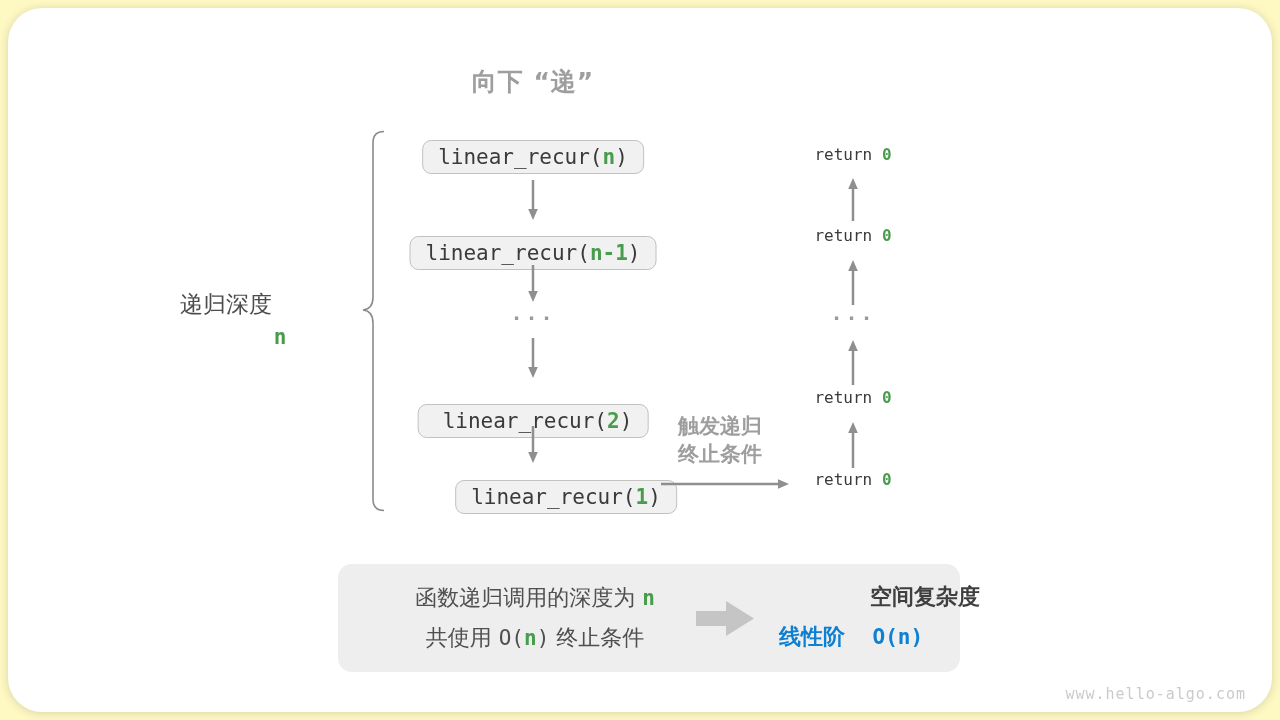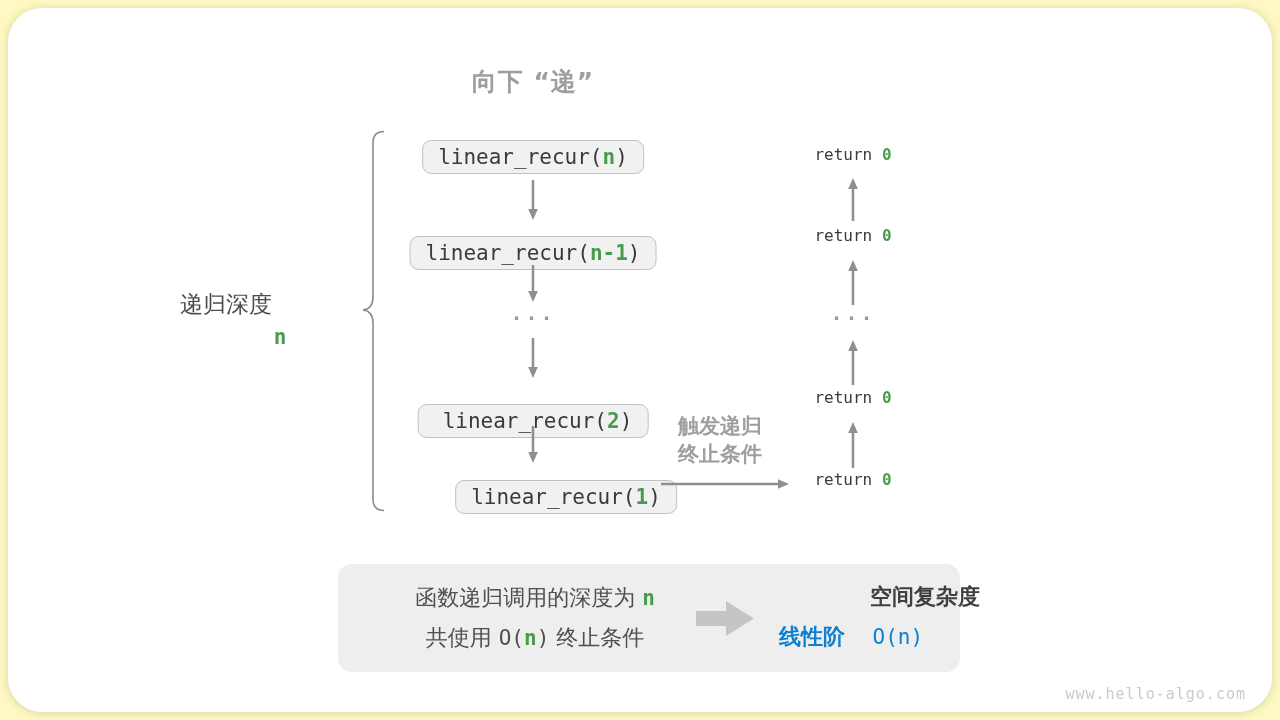--- a/index.html
+++ b/index.html
@@ -101,21 +101,21 @@
   .block-arrow { position: absolute; left: 358px; top: 37px; }
   .sum-title {
     position: absolute; left: 416px; top: 18px; width: 226px;
     text-align: right; font-size: 22px; font-weight: bold; color: #3f3f3f; font-family: Liberation Mono, monospace;
   }
   .sum-result {
     position: absolute; left: 400px; top: 58px; width: 226px;
     text-align: center; font-size: 22px; font-weight: bold; color: #0d80d2;
     white-space: nowrap;
   }
-  .sum-result .mono { font-weight: normal; margin-left: 20px; }
+  .sum-result .mono { font-weight: bold; margin-left: 20px; }
 
   .watermark {
     position: absolute; right: 26px; top: 677px;
     font-family: "DejaVu Sans Mono", monospace;
     font-size: 15px; color: #cbcbcb;
     letter-spacing: 1px;
   }
 </style>
 </head>
 <body>

